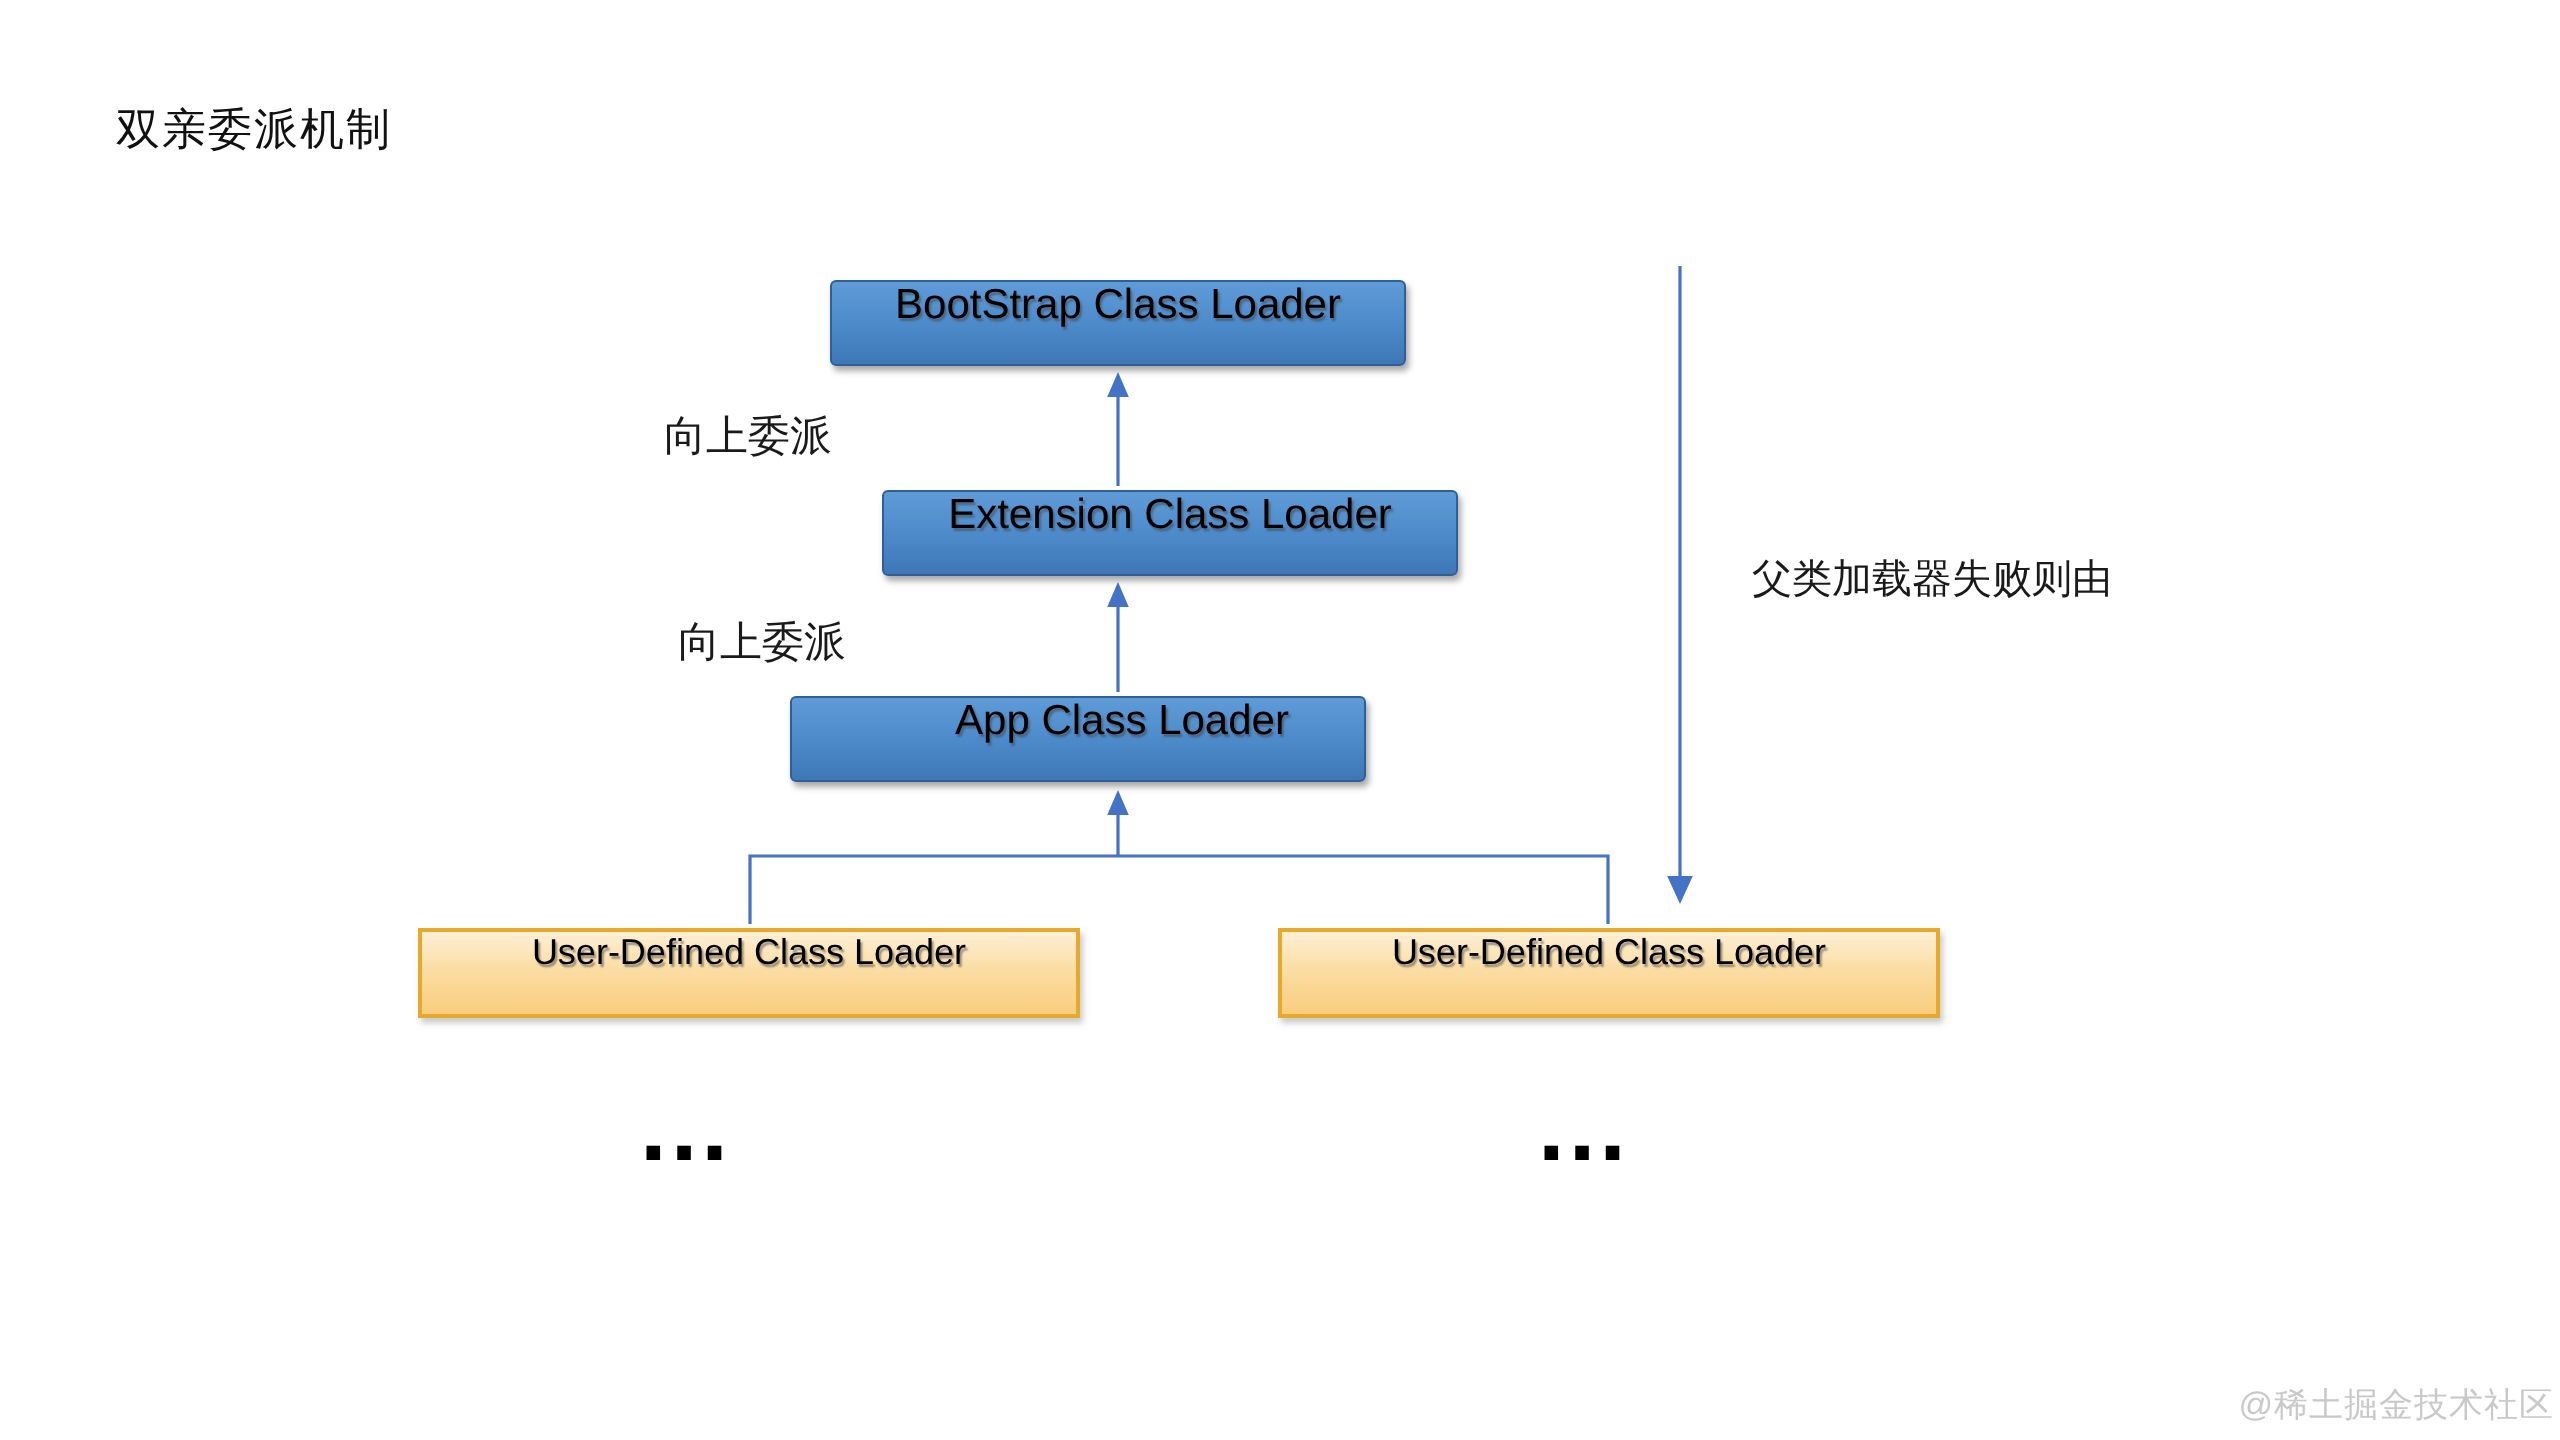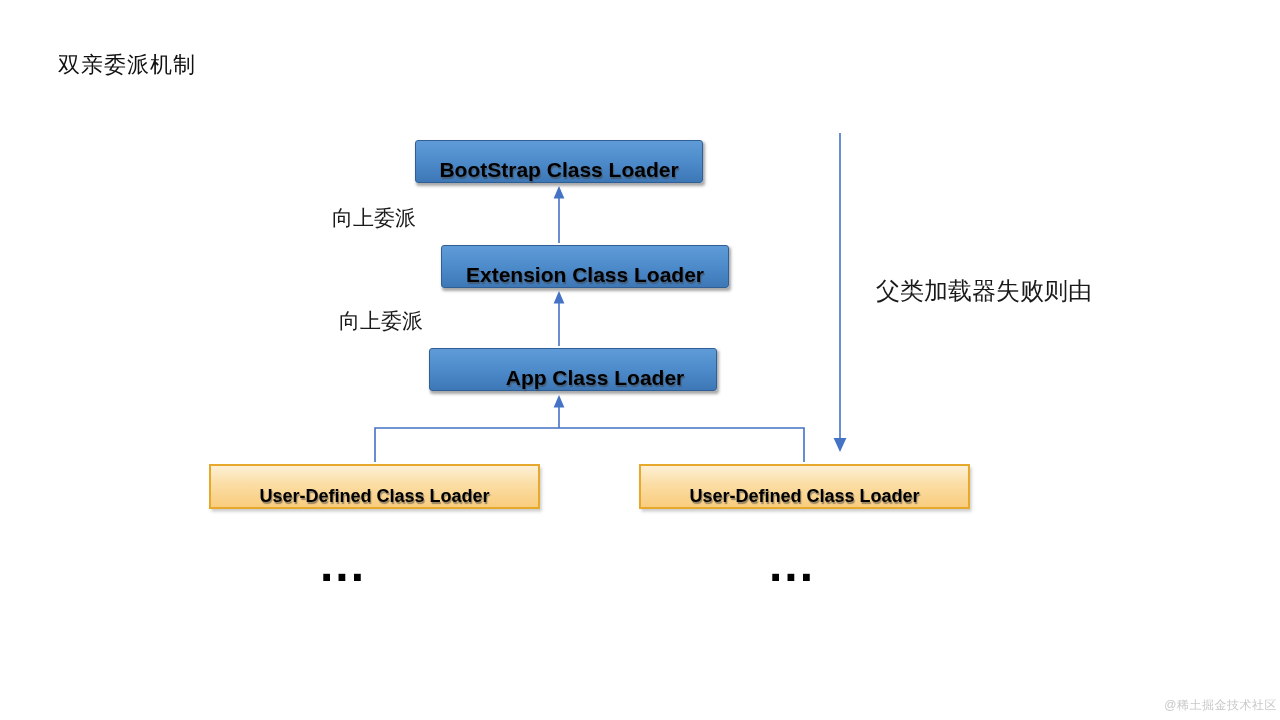--- a/index.html
+++ b/index.html
@@ -18,57 +18,56 @@
   .abs{position:absolute;}
   .page-title{
     left:58px;top:50px;font-size:22px;letter-spacing:1px;color:#111;
   }
   svg.connector-layer{left:0;top:0;width:1280px;height:720px;pointer-events:none;}
   svg.connector-layer line, svg.connector-layer polyline{
     stroke:var(--arrow);stroke-width:1.6;fill:none;
   }
   svg.connector-layer polygon{fill:var(--arrow);stroke:none;}
   .node{
-    display:flex;align-items:flex-end;justify-content:center;
+    display:flex;align-items:flex-start;justify-content:center;
     font-size:21px;color:#000;
     text-shadow:1px 1.5px 1px rgba(70,70,70,0.55);
     white-space:nowrap;
-    font-weight:bold;
   }
   .node.blue{
     width:288px;height:43px;border-radius:3px;
     background:linear-gradient(180deg,var(--blue-box-top) 0%,var(--blue-box-mid) 55%,var(--blue-box-bottom) 100%);
     border:1px solid var(--blue-box-border);
     box-shadow:1.5px 2.5px 3px rgba(110,110,110,0.6);
   }
   .node.yellow{
     width:331px;height:45px;font-size:18px;
     background:linear-gradient(180deg,var(--yellow-box-top) 0%,var(--yellow-box-mid) 45%,var(--yellow-box-bottom) 100%);
     border:2px solid var(--yellow-box-border);
     box-shadow:1.5px 2.5px 3px rgba(150,150,150,0.5);
   }
   .pos-bootstrap{left:415px;top:140px;}
   .pos-extension{left:394px;top:245px;margin-left:47px;}
-  .pos-app{left:429px;top:348px;padding-left:44px;}
+  .pos-app{left:395px;top:348px;padding-left:44px;}
   .pos-user-left{left:209px;top:464px;}
   .pos-user-right{left:639px;top:464px;}
   .edge-label{font-size:21px;color:#1a1a1a;white-space:nowrap;text-align:center;}
   .pos-delegate1{left:332px;top:204px;}
   .pos-delegate2{left:339px;top:307px;}
   .note{
-    left:876px;top:275px;font-size:24px;line-height:31px;color:#1a1a1a;white-space:nowrap;text-align:right;
+    left:876px;top:275px;font-size:20px;line-height:31px;color:#1a1a1a;white-space:nowrap;text-align:right;
   }
   .ellipsis{
     font-size:48px;font-weight:bold;line-height:48px;color:#000;
     width:70px;text-align:center;letter-spacing:2px;
   }
   .pos-ellipsis-left{left:308px;top:541px;}
   .pos-ellipsis-right{left:757px;top:541px;}
   .watermark{
-    right:3px;bottom:6px;font-size:12px;color:var(--watermark);letter-spacing:0.5px;margin-top:24px;
+    right:3px;bottom:6px;font-size:17px;color:var(--watermark);letter-spacing:0.5px;margin-top:24px;
   }
 </style>
 </head>
 <body>
 
 <div class="abs page-title">双亲委派机制</div>
 
 <svg class="abs connector-layer" viewBox="0 0 1280 720" xmlns="http://www.w3.org/2000/svg">
 
   <g>

